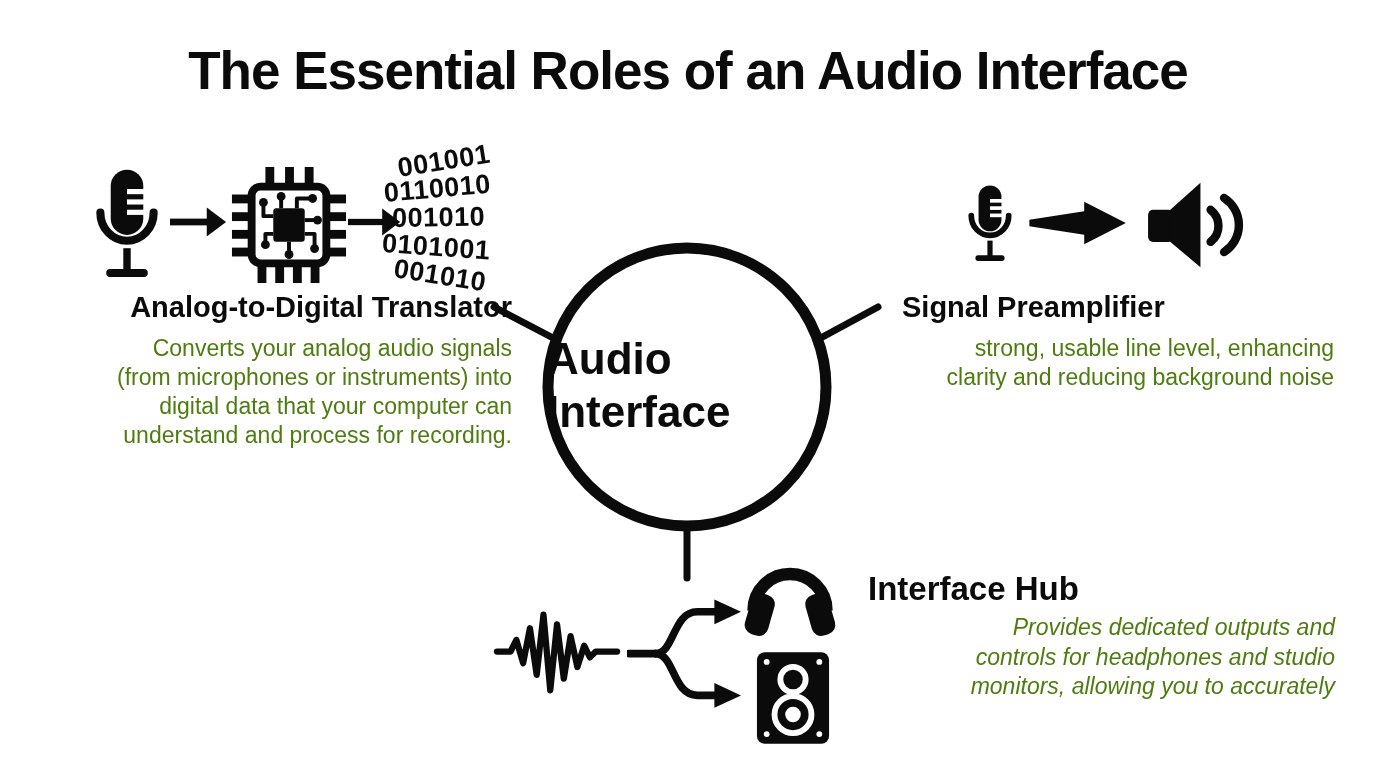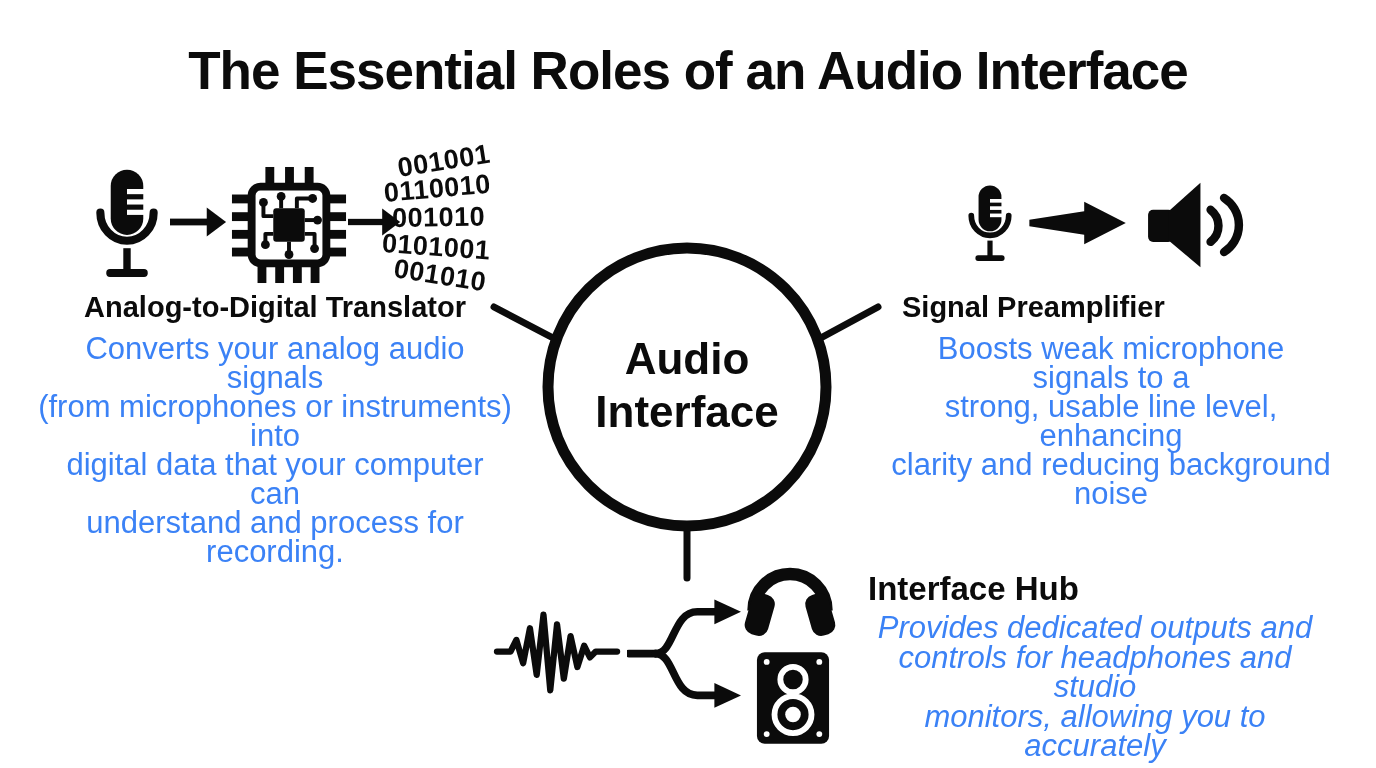--- a/index.html
+++ b/index.html
@@ -17,26 +17,25 @@
     top: 40px; left: 0; width: 1376px;
     text-align: center;
     font-size: 53px; font-weight: bold; letter-spacing: -1px;
     color: #0b0b0b;
   }
   .section-heading {
     font-size: 29px; font-weight: bold; color: #0b0b0b;
     line-height: 1.1;
   }
   .body-text {
-    font-size: 31px; color: #3b82f6; line-height: 29px;
-  }
-  .centered { text-align: center; }
+    font-size: 23px; color: #4d7c0f; line-height: 29px;
+  }
+  .centered { text-align: right; }
   .circle-label {
     top: 332px; left: 547px; width: 280px;
-    text-align: center;
     font-size: 44px; font-weight: bold; line-height: 53px;
     color: #0b0b0b;
   }
   .binary {
     top: 156px; left: 382px; width: 140px;
     font-weight: bold; font-size: 27px; line-height: 25px;
     letter-spacing: 0.5px; color: #0b0b0b;
     font-family: "Liberation Sans", sans-serif;
   }
   .binary > div { transform-origin: 0 50%; white-space: nowrap; }
@@ -160,21 +159,20 @@
 <svg class="abs" style="top:176px;left:1140px;" width="104" height="98" viewBox="0 0 112 116">
   <rect x="4" y="40" width="30" height="38" rx="6" fill="#0b0b0b"></rect>
   <polygon points="28,42 66,8 66,108 28,76" fill="#0b0b0b"></polygon>
   <path d="M78,40 a24,24 0 0 1 0,38" fill="none" stroke="#0b0b0b" stroke-width="10" stroke-linecap="round"></path>
   <path d="M94,26 a38,38 0 0 1 0,64" fill="none" stroke="#0b0b0b" stroke-width="10" stroke-linecap="round"></path>
 </svg>
 
 <div class="abs section-heading" style="top:292px;left:902px;width:440px;">Signal Preamplifier</div>
 
 <div class="abs body-text centered" style="top:334px;left:888px;width:446px;">
-  <div>Boosts weak microphone signals to a</div>
   <div>strong, usable line level, enhancing</div>
   <div>clarity and reducing background noise</div>
 </div>
 
 <svg class="abs" style="top:607px;left:493px;" width="130" height="92" viewBox="0 0 130 95">
   <path d="M2,46 L16,46 L22,34 L29,58 L36,22 L43,70 L50,8 L57,86 L64,18 L71,74 L78,30 L85,62 L92,40 L98,52 L104,46 L126,46" fill="none" stroke="#0b0b0b" stroke-width="6.5" stroke-linecap="round" stroke-linejoin="round"></path>
 </svg>
 
 <svg class="abs" style="top:589px;left:627px;" width="133" height="132" viewBox="0 0 140 135">
   <g fill="none" stroke="#0b0b0b" stroke-width="8" stroke-linecap="round">

